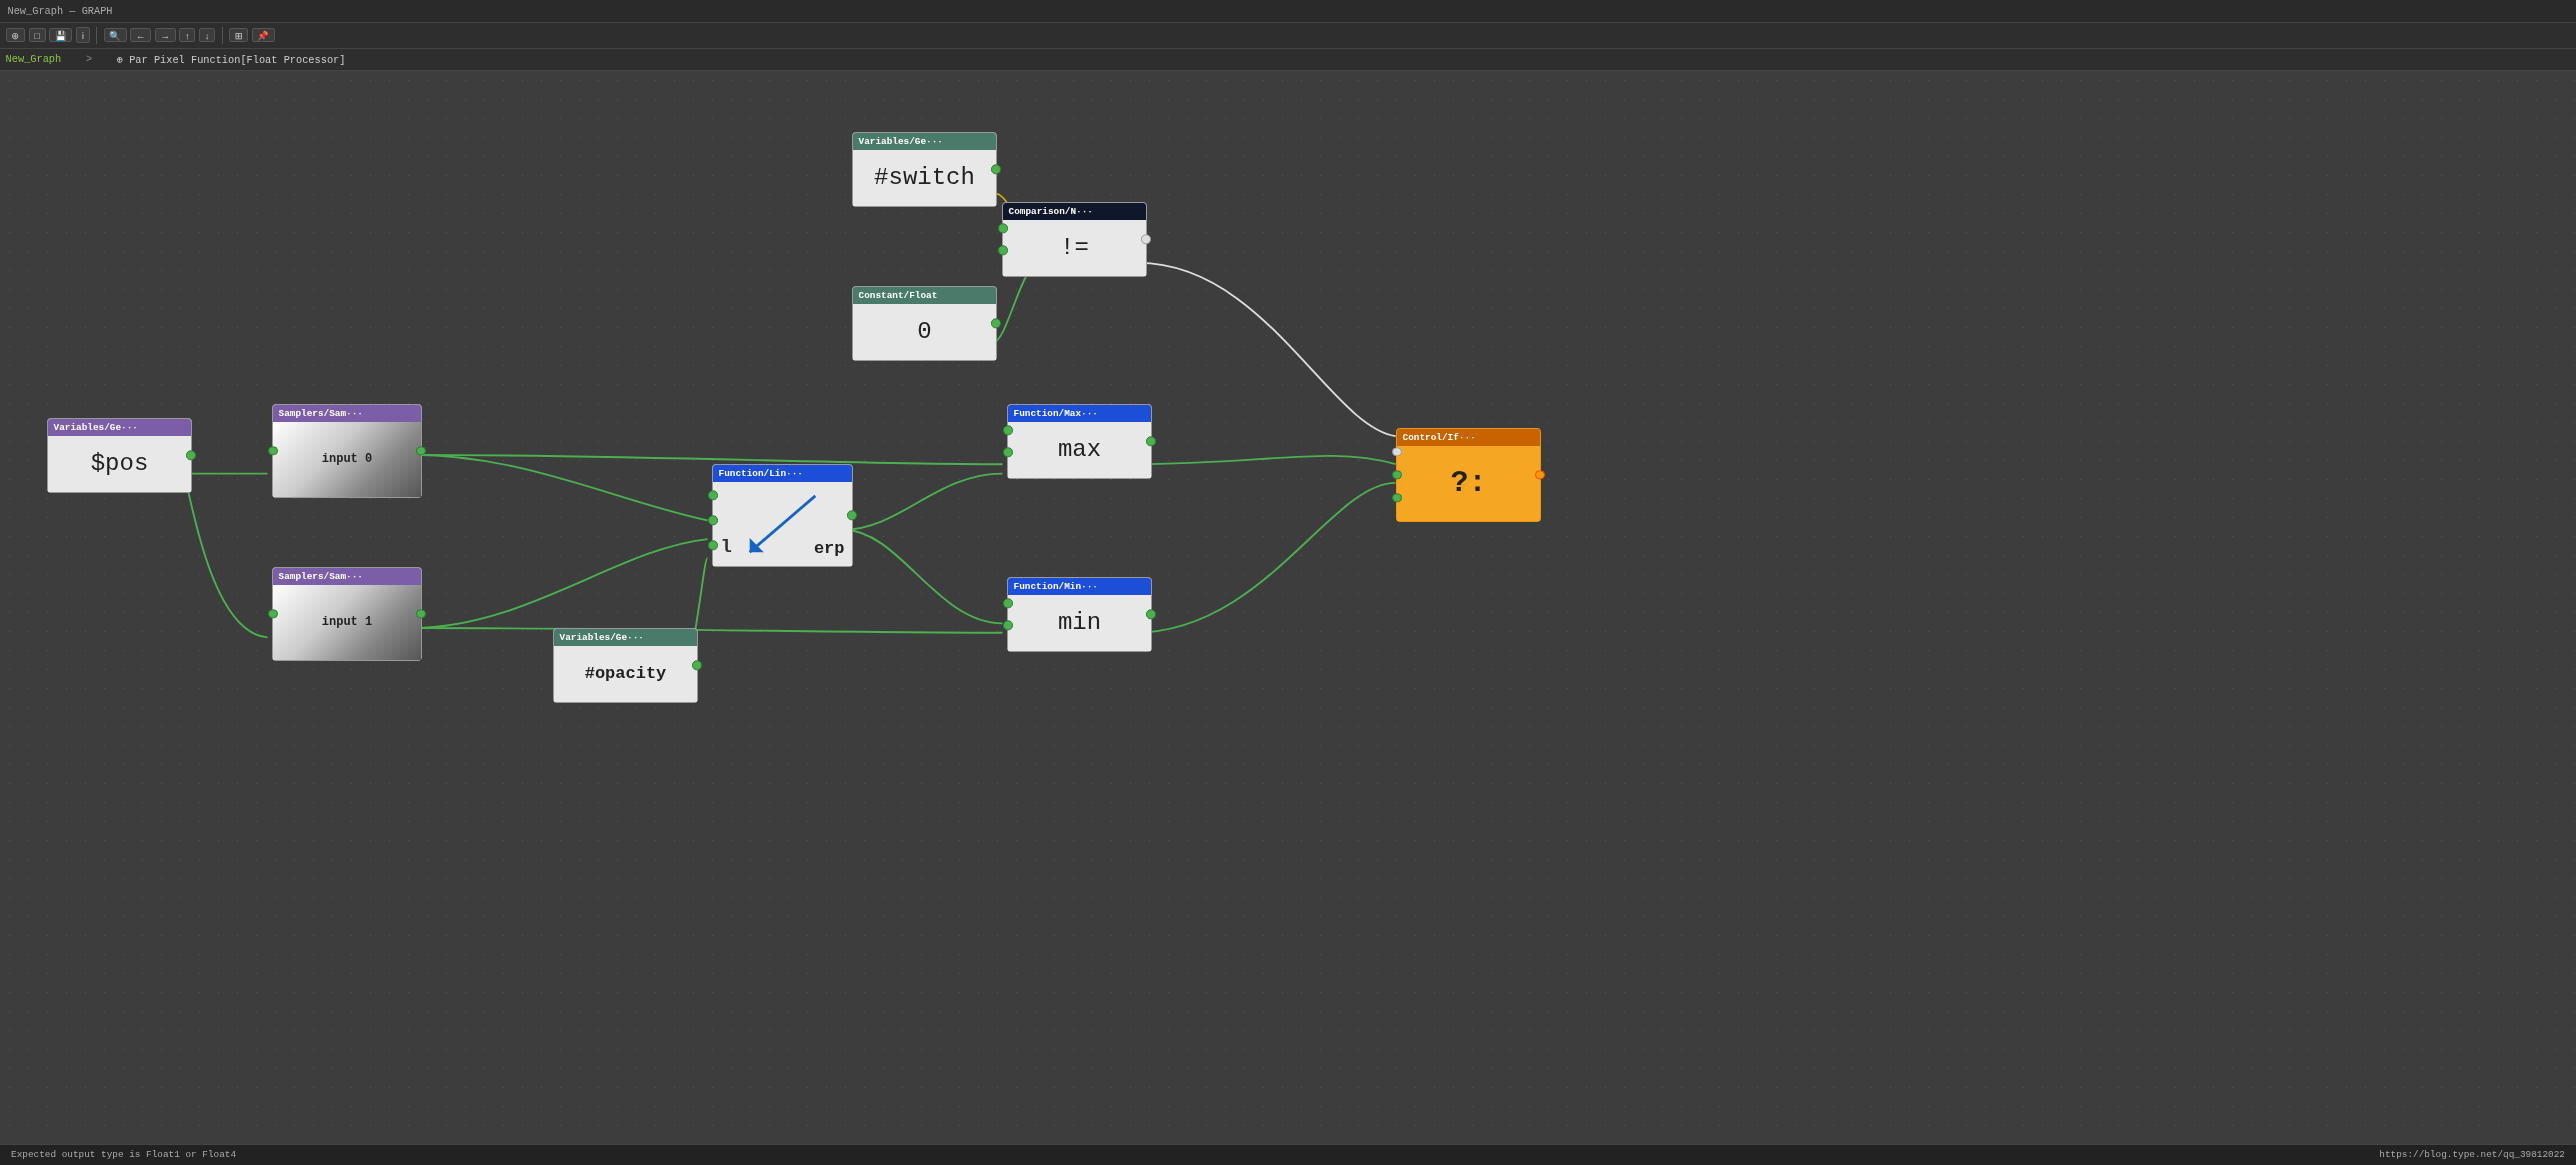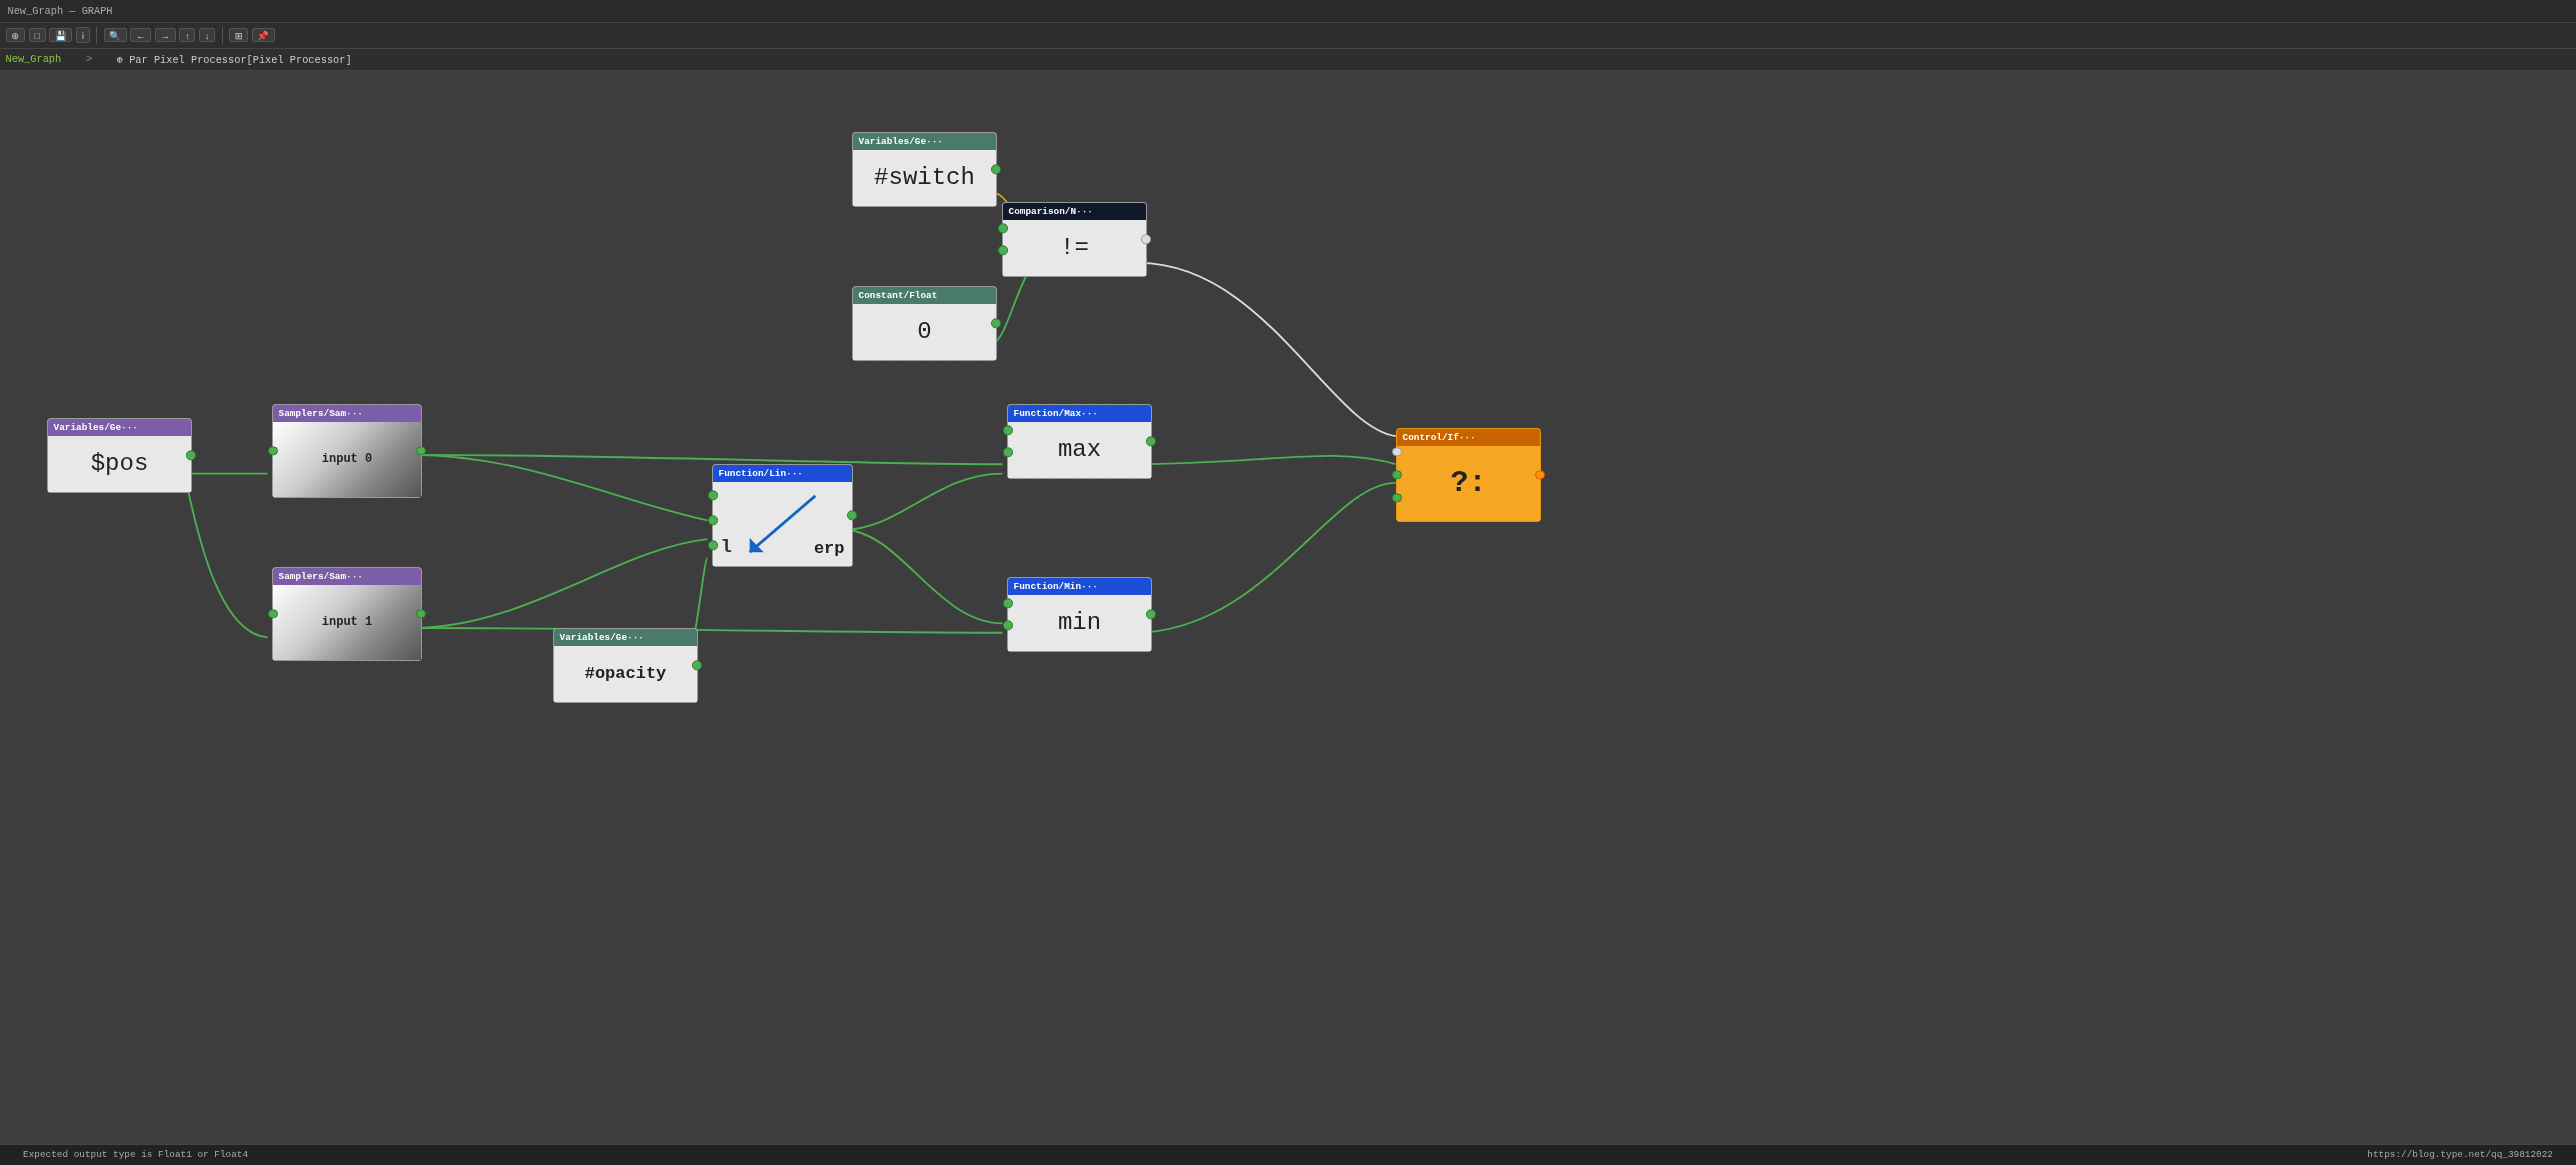--- a/index.html
+++ b/index.html
@@ -145,21 +145,21 @@
     .status-bar {
       position: absolute;
       bottom: 0;
       left: 0;
       right: 0;
       height: 20.6px;
       background: #222;
       display: flex;
       align-items: center;
       justify-content: space-between;
-      padding: 0 23px;
+      padding: 0 11px;
       font-size: 9.4px;
       color: #aaa;
       border-top: 0.9px solid #444;
     }
 
     .node-label {
       font-size: 12px;
       font-family: 'Courier New', monospace;
       color: #222;
       font-weight: bold;
@@ -205,21 +205,21 @@
   <button class="toolbar-btn">↑</button>
   <button class="toolbar-btn">↓</button>
   <div class="toolbar-sep"></div>
   <button class="toolbar-btn">⊞</button>
   <button class="toolbar-btn">📌</button>
 </div>
 
 <div class="toolbar2">
   <span style="color:#8bc34a;font-size:10.3px;cursor:pointer;">New_Graph</span>
   <span style="color:#888;font-size:10.3px;margin:0 3.7px;">&gt;</span>
-  <span style="color:#ccc;font-size:10.3px;cursor:pointer;">⊕ Par Pixel Processor[Pixel Processor]</span>
+  <span style="color:#ccc;font-size:10.3px;cursor:pointer;">⊕ Par Pixel Function[Float Processor]</span>
 </div>
 
 <div class="canvas">
 
   <svg class="wire-svg" viewBox="0 0 2750 1168" width="2576" height="1094">
 
     <path d="M 195 430 C 240 430, 260 430, 285 430" stroke="#4caf50" stroke-width="2" fill="none"></path>
 
     <path d="M 440 410 C 560 410, 660 460, 755 480" stroke="#4caf50" stroke-width="2" fill="none"></path>
 

